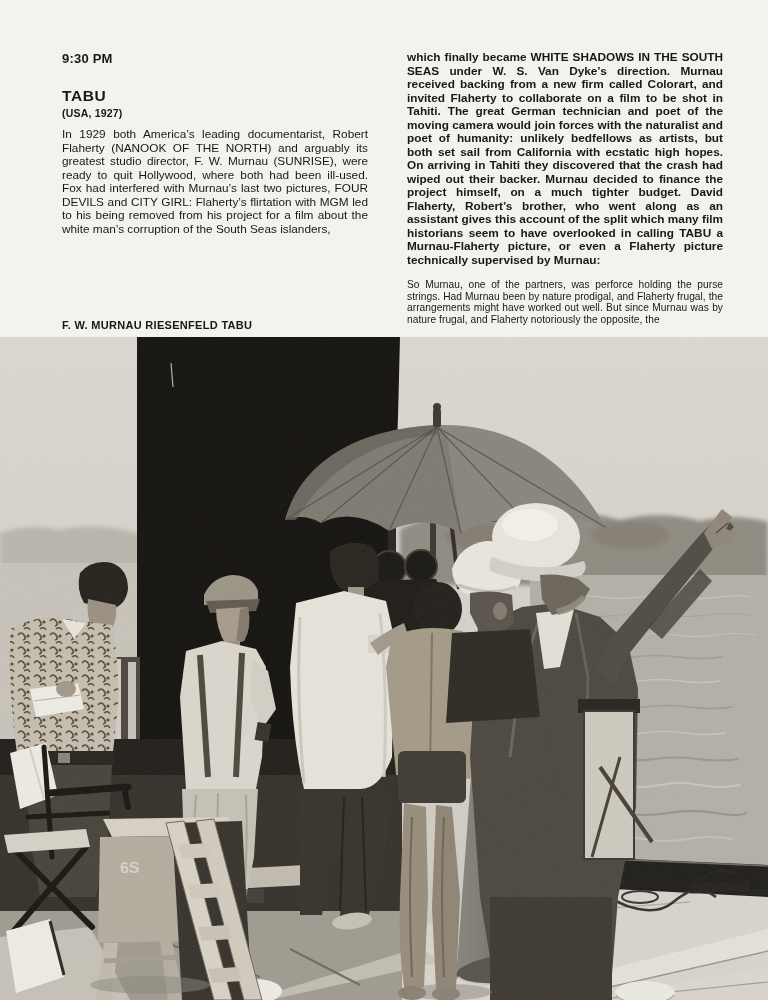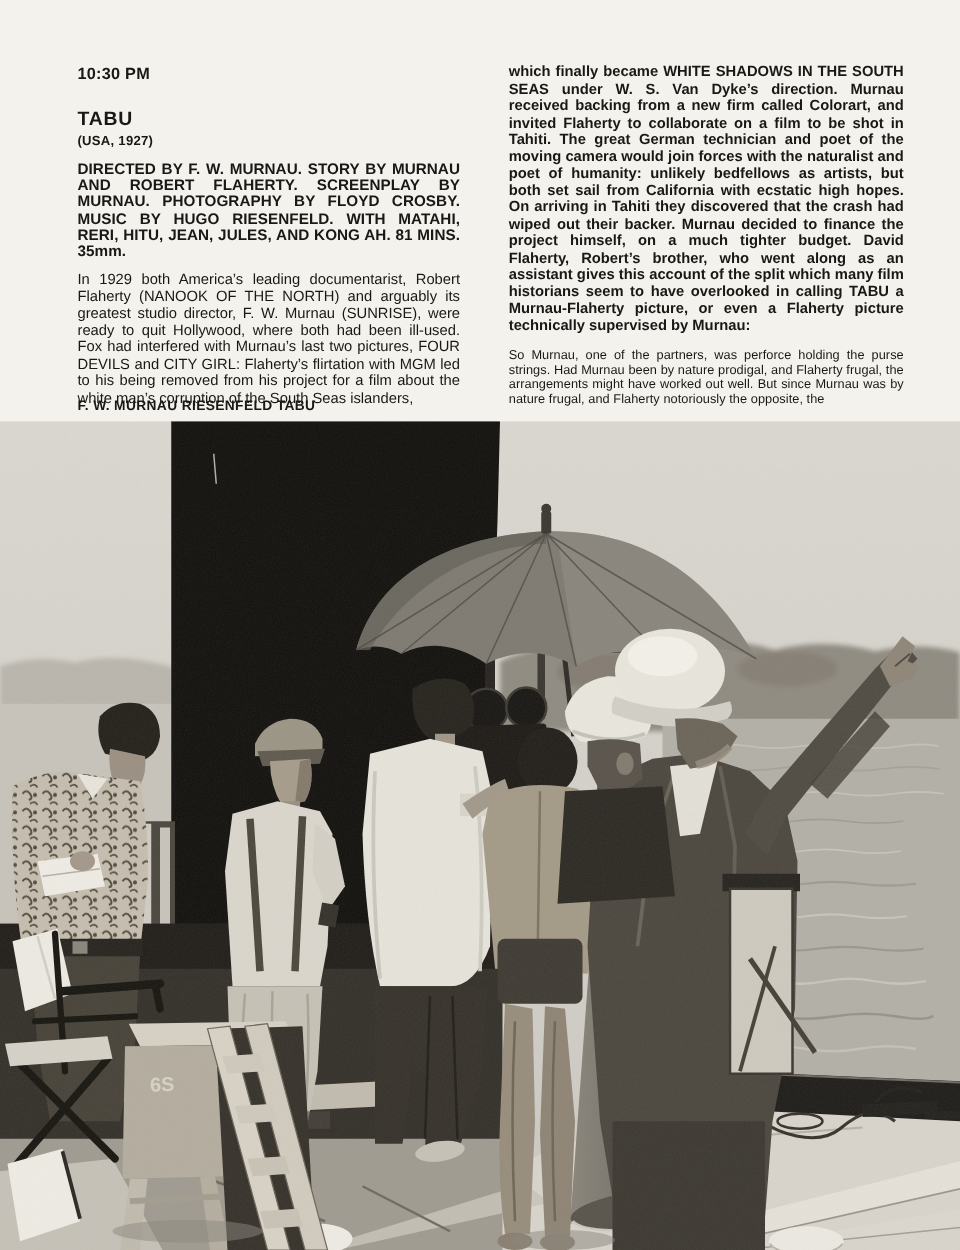--- a/index.html
+++ b/index.html
@@ -25,24 +25,23 @@
   .caption .cap-title{font-weight:800;}
   figure.photo{position:absolute;left:0;top:337px;width:768px;height:663px;margin:0;}
   figure.photo svg{display:block;width:768px;height:663px;}
 </style>
 </head>
 <body>
 
 <div class="page">
 
   <div class="col left">
-    <div class="time">10:30 PM</div>
+    <div class="time">9:30 PM</div>
     <h1 class="title">TABU</h1>
     <div class="origin">(USA, 1927)</div>
-    <p class="credits">DIRECTED BY F. W. MURNAU. STORY BY MURNAU AND ROBERT FLAHERTY. SCREENPLAY BY MURNAU. PHOTOGRAPHY BY FLOYD CROSBY. MUSIC BY HUGO RIESENFELD. WITH MATAHI, RERI, HITU, JEAN, JULES, AND KONG AH. 81 MINS. 35mm.</p>
     <p class="body-text">In 1929 both America’s leading documentarist, Robert Flaherty (NANOOK OF THE NORTH) and arguably its greatest studio director, F. W. Murnau (SUNRISE), were ready to quit Hollywood, where both had been ill-used. Fox had interfered with Murnau’s last two pictures, FOUR DEVILS and CITY GIRL: Flaherty’s flirtation with MGM led to his being removed from his project for a film about the white man’s corruption of the South Seas islanders,</p>
   </div>
 
   <div class="col right">
     <p class="body-text">which finally became WHITE SHADOWS IN THE SOUTH SEAS under W. S. Van Dyke’s direction. Murnau received backing from a new firm called Colorart, and invited Flaherty to collaborate on a film to be shot in Tahiti. The great German technician and poet of the moving camera would join forces with the naturalist and poet of humanity: unlikely bedfellows as artists, but both set sail from California with ecstatic high hopes. On arriving in Tahiti they discovered that the crash had wiped out their backer. Murnau decided to finance the project himself, on a much tighter budget. David Flaherty, Robert’s brother, who went along as an assistant gives this account of the split which many film historians seem to have overlooked in calling TABU a Murnau-Flaherty picture, or even a Flaherty picture technically supervised by Murnau:</p>
     <p class="quote">So Murnau, one of the partners, was perforce holding the purse strings. Had Murnau been by nature prodigal, and Flaherty frugal, the arrangements might have worked out well. But since Murnau was by nature frugal, and Flaherty notoriously the opposite, the</p>
   </div>
 
   <div class="caption">
     <span>F. W. MURNAU RIESENFELD </span><span class="cap-title">TABU</span>

